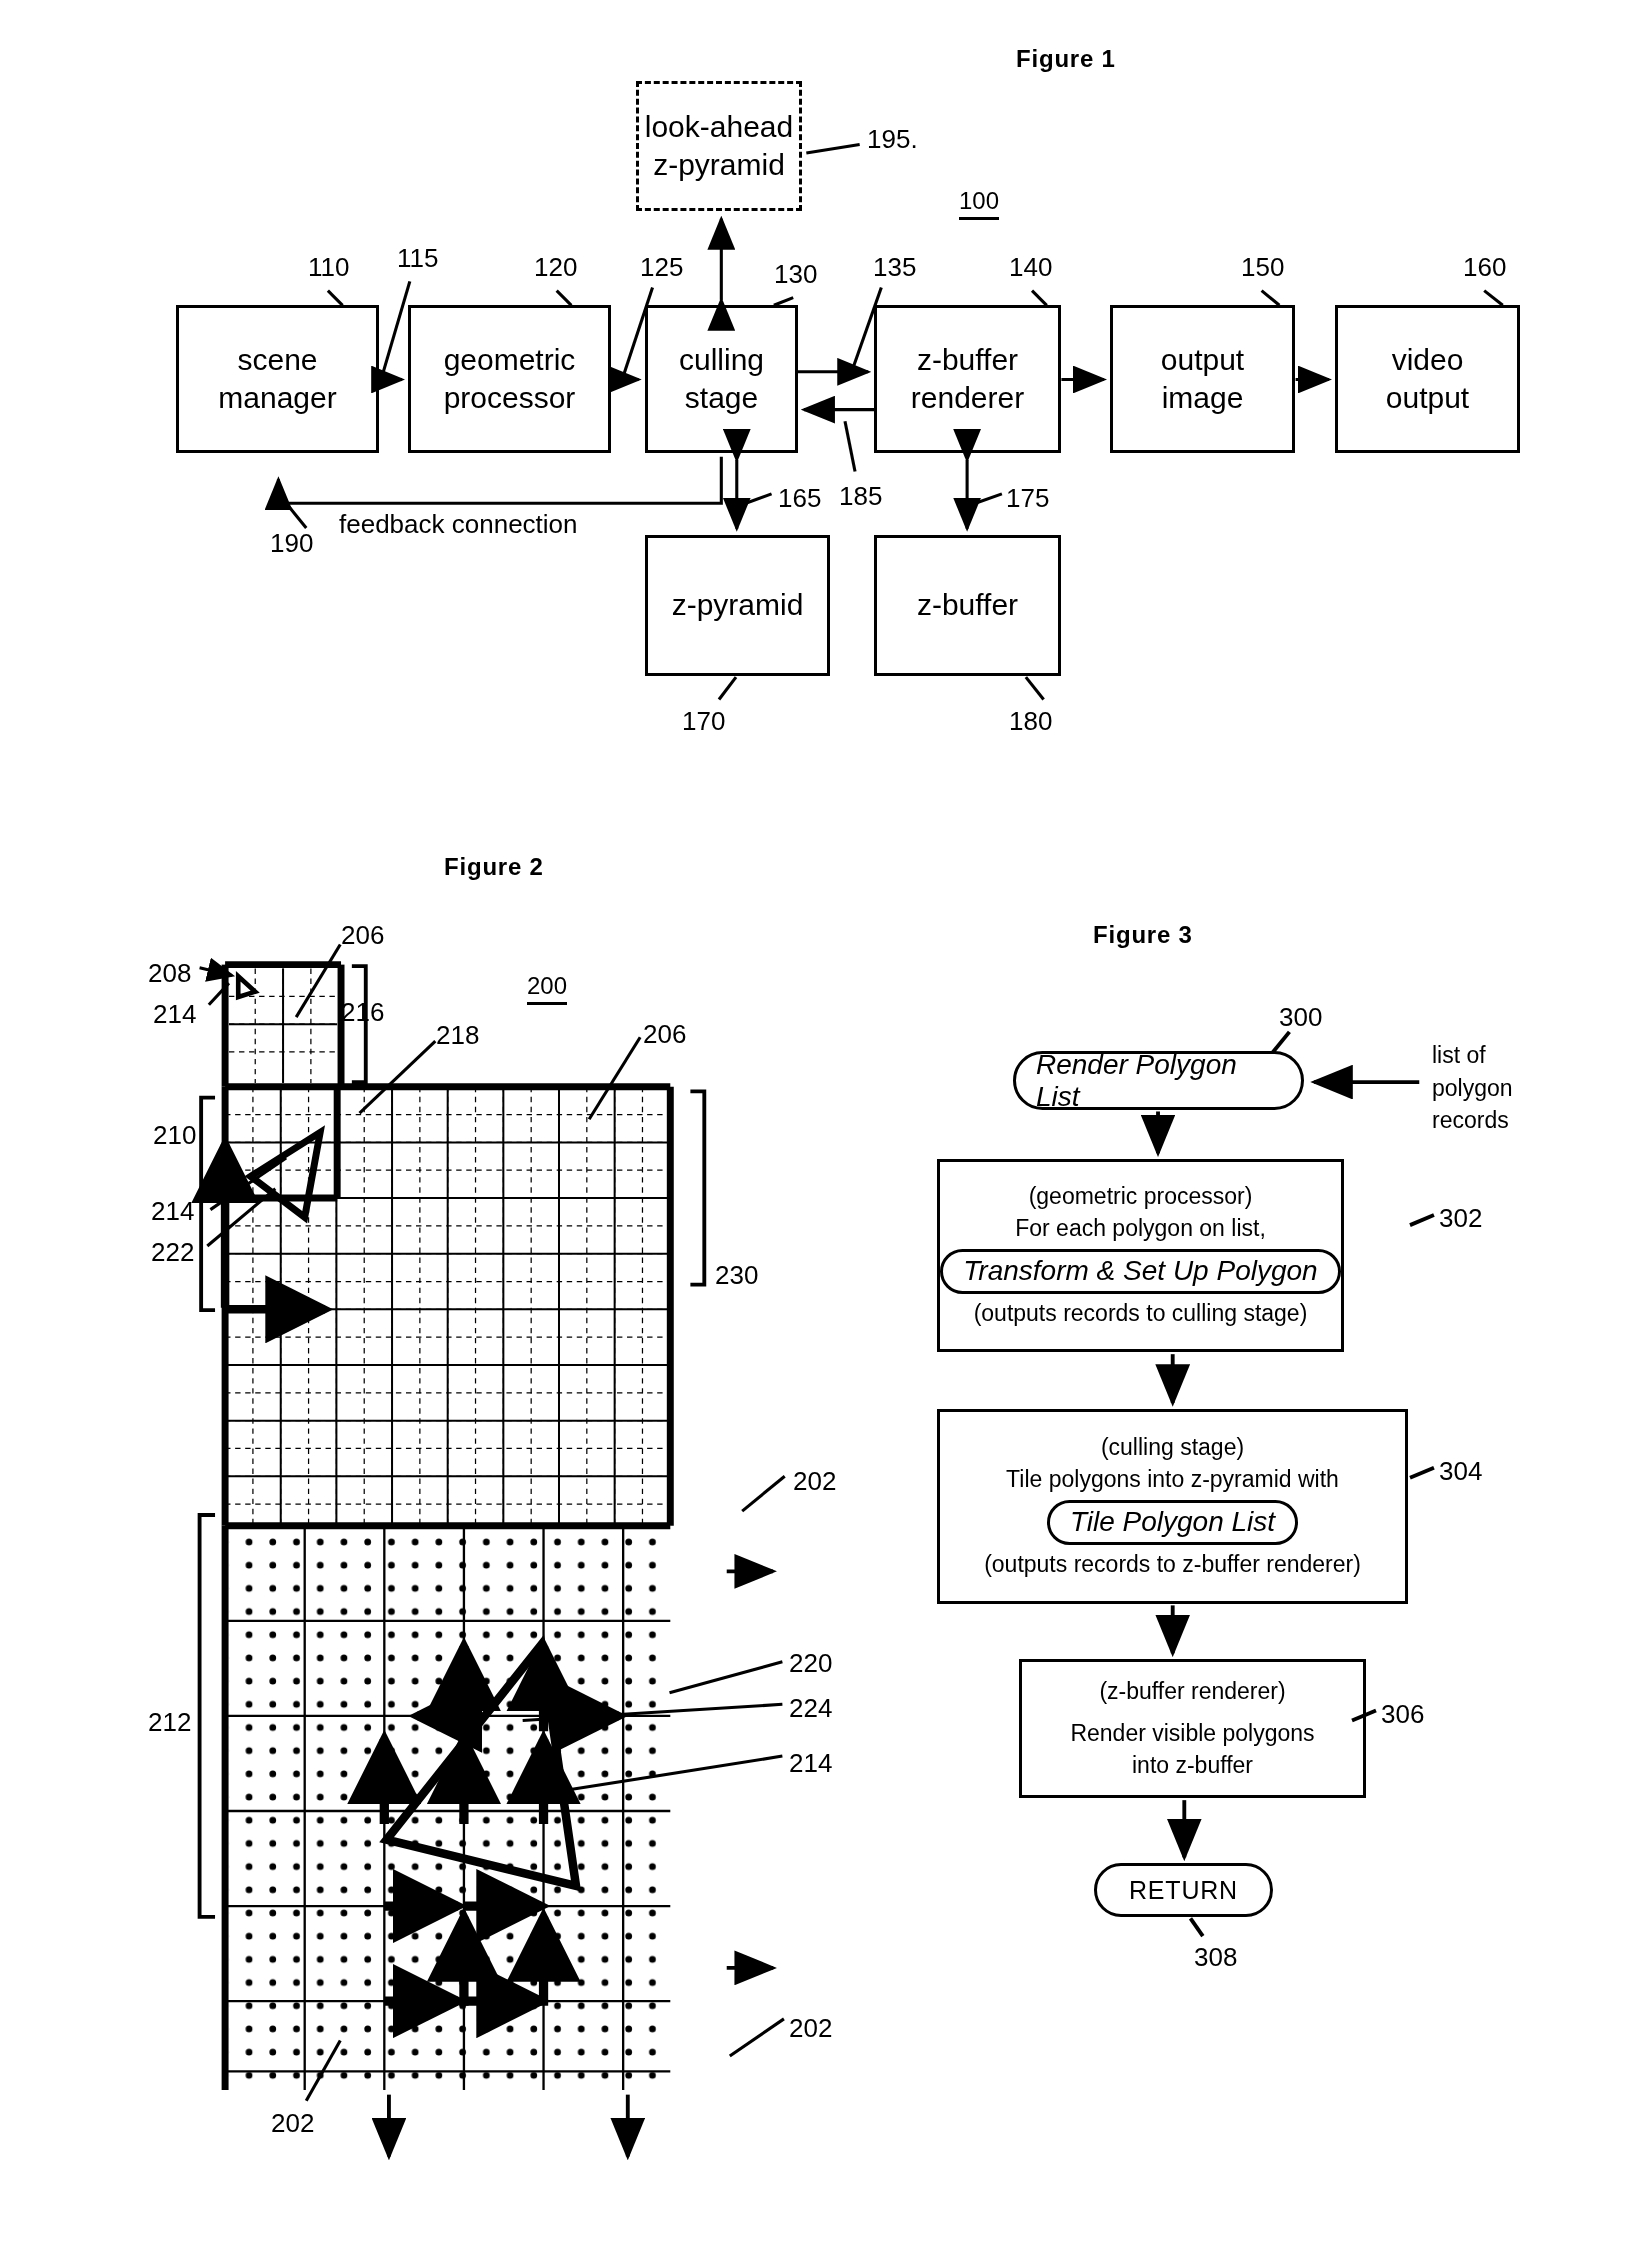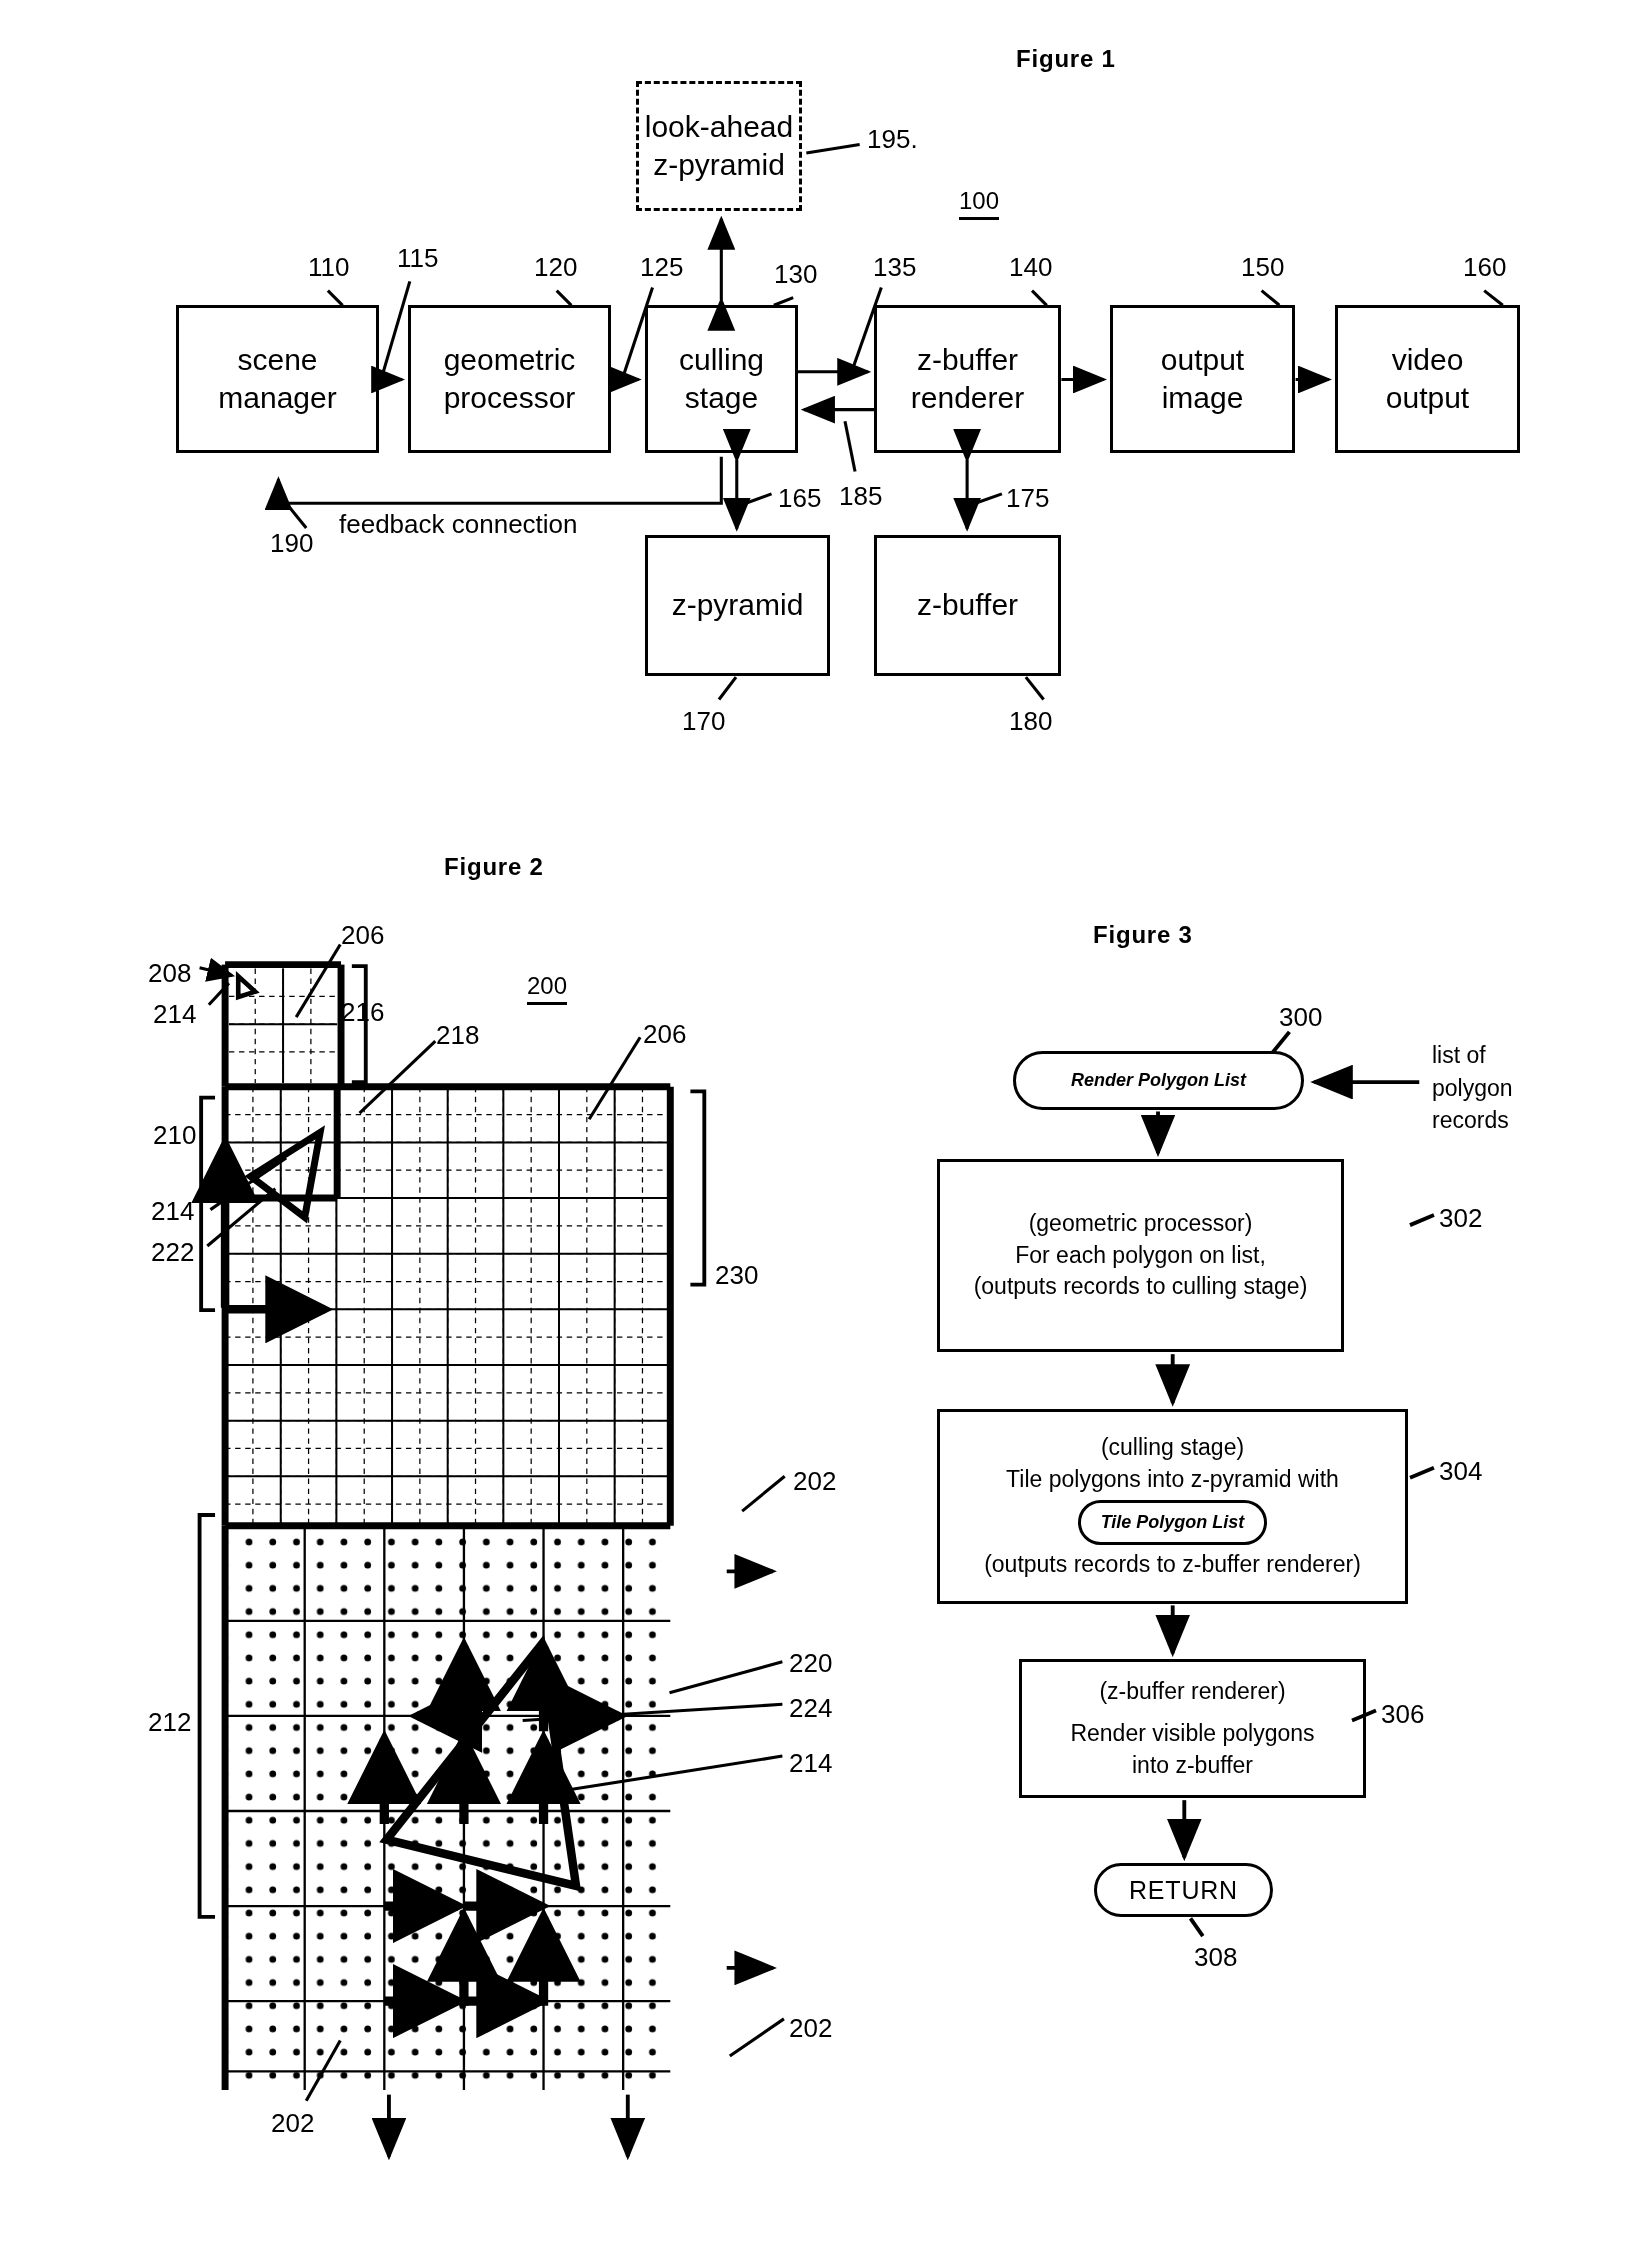--- a/index.html
+++ b/index.html
@@ -14,21 +14,21 @@
        display:flex;align-items:center;justify-content:center;}
   .dashbox{border:3.9px dashed #000;background:#fff;box-sizing:border-box;
        display:flex;align-items:center;justify-content:center;}
   .underl{border-bottom:3.1px solid #000;padding-bottom:1.5px;font-size:24px;text-align:center;}
   .svgroot{position:absolute;left:0;top:0;pointer-events:none;}
   .fc-box{border:3.1px solid #000;background:#fff;box-sizing:border-box;
        display:flex;flex-direction:column;align-items:center;justify-content:center;
        font-size:23px;line-height:1.38;text-align:center;}
   .pill{border:3.9px solid #000;border-radius:46px;background:#fff;
        display:flex;align-items:center;justify-content:center;
-       font-size:18px;font-style:italic;font-weight:bold;padding:4.6px 20px;
+       font-size:28px;font-style:italic;font-weight:normal;padding:4.6px 20px;
        box-sizing:border-box;}
   .pill.plain{font-style:normal;font-weight:normal;letter-spacing:0.8px;}
   .sidetxt{font-size:23px;line-height:1.42;text-align:left;}
 </style>
 </head>
 <body>
 
 <div class="abs fig-title" style="left:1016px;top:45px;">Figure  1</div>
 
 <div class="abs underl" style="left:959px;top:187px;">100</div>
@@ -137,20 +137,23 @@
 
 <div class="abs sidetxt" style="left:1432px;top:1039px;">
   <span>list of</span><br>
   <span>polygon</span><br>
   <span>records</span>
 </div>
 
 <div class="fc-box abs" style="left:937px;top:1159px;width:407px;height:193px;">
   <div>(geometric processor)</div>
   <div>For each polygon on list,</div>
+  <div class="pill" style="margin:4.6px 0;height:45px;">
+    <span>Transform &amp; Set Up Polygon</span>
+  </div>
   <div>(outputs records to culling stage)</div>
 </div>
 <div class="abs ref" style="left:1439px;top:1203px;">302</div>
 
 <div class="fc-box abs" style="left:937px;top:1409px;width:471px;height:195px;">
   <div>(culling stage)</div>
   <div>Tile polygons into z-pyramid with</div>
   <div class="pill" style="margin:4.6px 0;height:45px;">
     <span>Tile Polygon List</span>
   </div>

